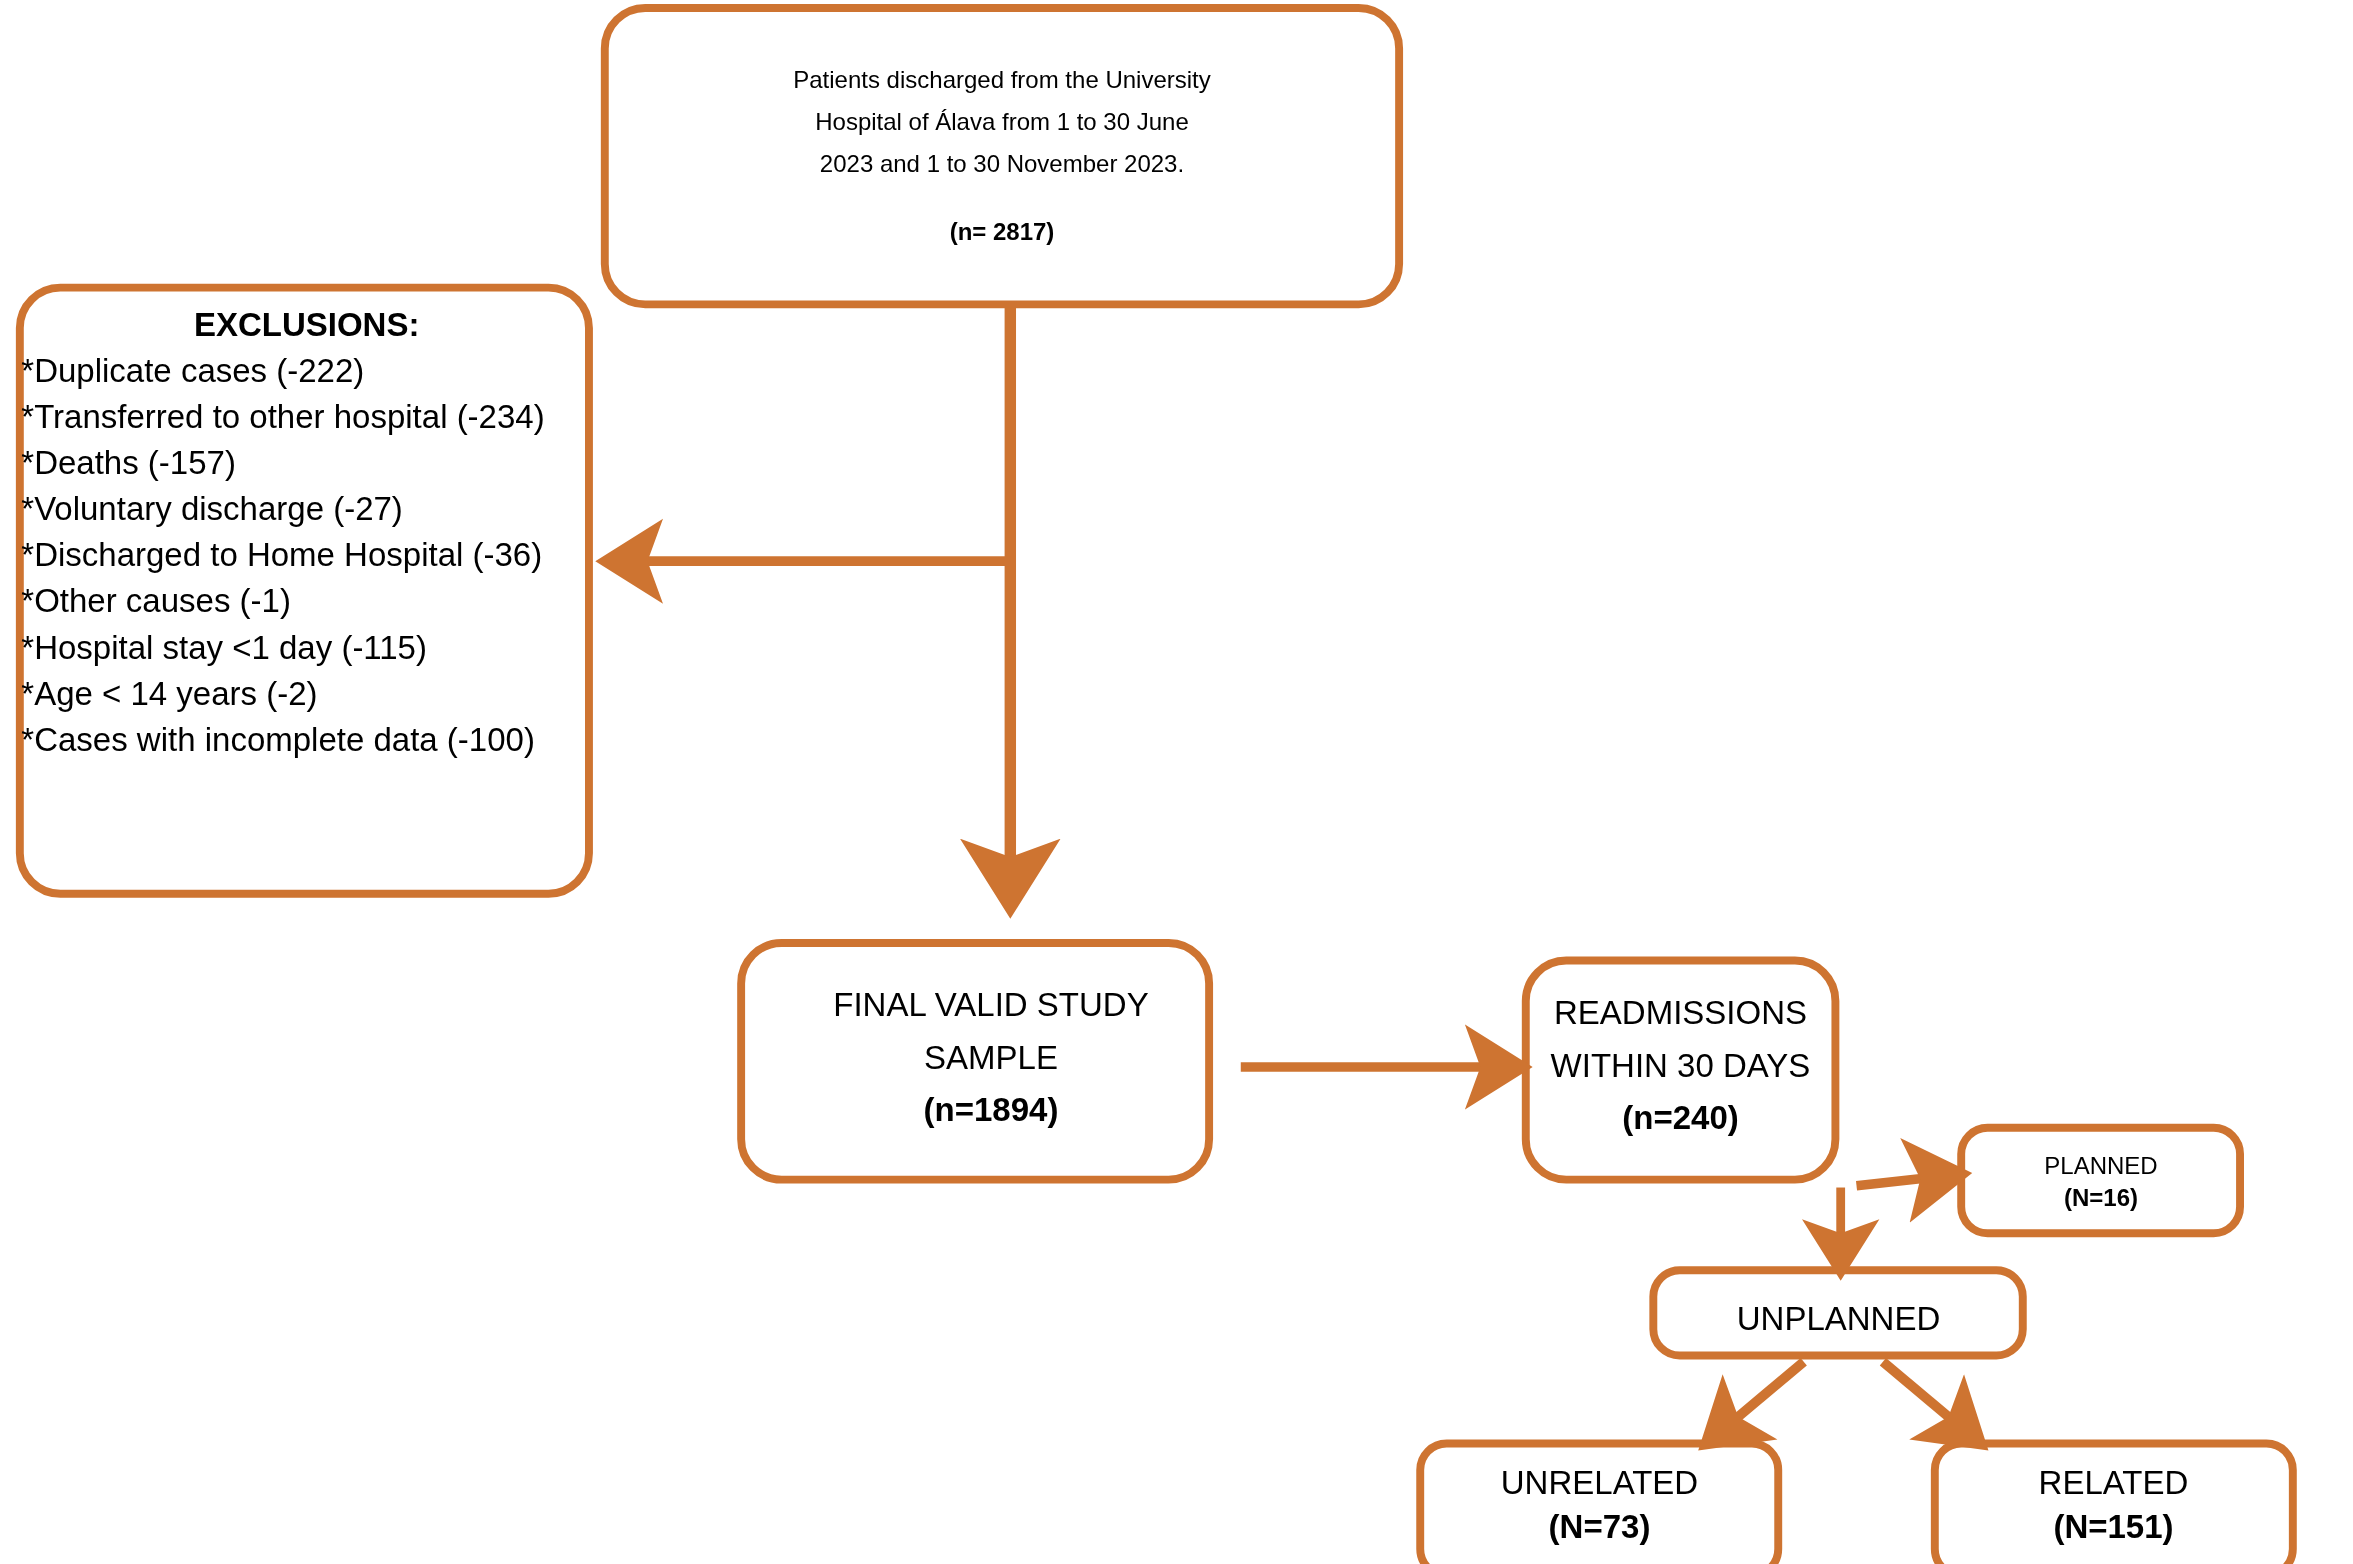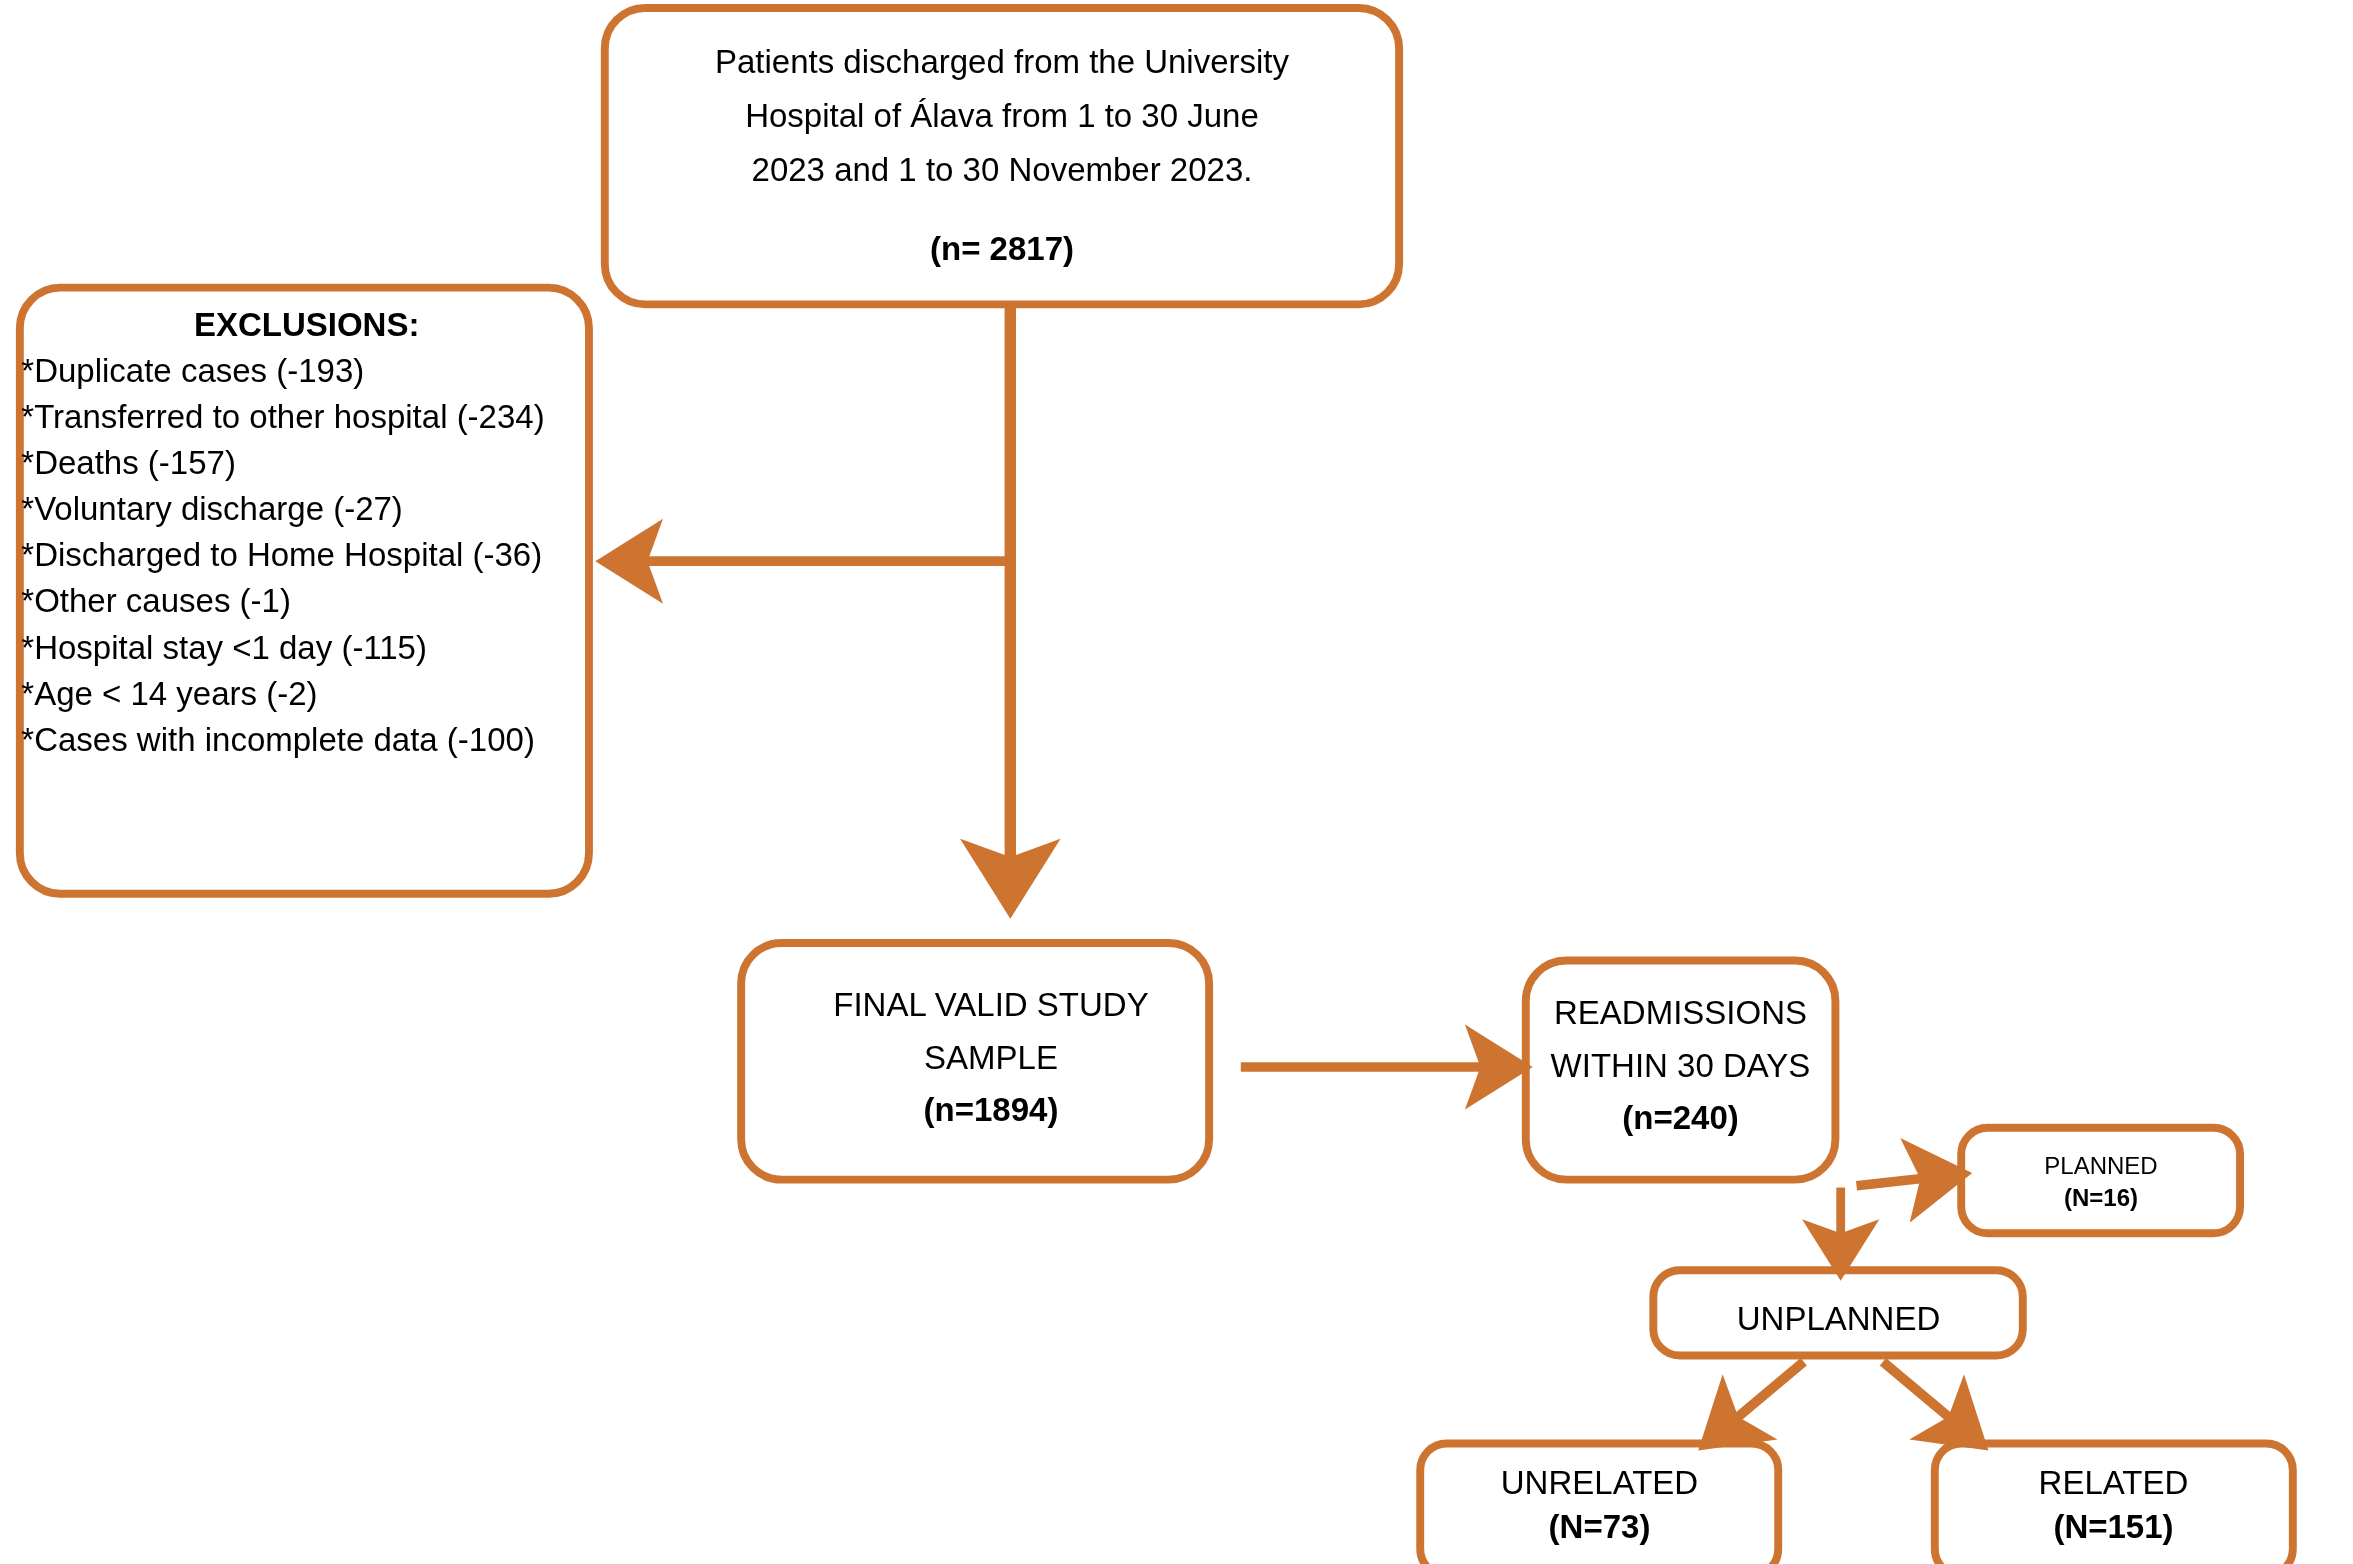--- a/index.html
+++ b/index.html
@@ -41,21 +41,21 @@
     display: block;
     white-space: nowrap;
   }
   .bold {
     font-weight: bold;
   }
 
   
   #node-source {
     left: 601px; top: 4.4px; width: 802px; height: 304px;
-    font-size: 33px;
+    font-size: 24px;
     padding: 8.8px 23px 0 23px;
   }
   #node-source .ln { margin-bottom: 10.6px; }
   #node-source .gap { height: 25px; }
 
   #node-exclusions {
     left: 16px; top: 284px; width: 576px; height: 613px;
     font-size: 33px;
     align-items: flex-start;
     justify-content: flex-start;
@@ -146,21 +146,21 @@
   <div class="node" id="node-source">
     <span class="ln">Patients discharged from the University</span>
     <span class="ln">Hospital of Álava from 1 to 30 June</span>
     <span class="ln">2023 and 1 to 30 November 2023.</span>
     <span class="gap"></span>
     <span class="ln bold">(n= 2817)</span>
   </div>
 
   <div class="node" id="node-exclusions">
     <span class="title">EXCLUSIONS:</span>
-    <span class="ln">*Duplicate cases (-193)</span>
+    <span class="ln">*Duplicate cases (-222)</span>
     <span class="ln">*Transferred to other hospital (-234)</span>
     <span class="ln">*Deaths (-157)</span>
     <span class="ln">*Voluntary discharge (-27)</span>
     <span class="ln">*Discharged to Home Hospital (-36)</span>
     <span class="ln">*Other causes (-1)</span>
     <span class="ln">*Hospital stay &lt;1 day (-115)</span>
     <span class="ln">*Age &lt; 14 years (-2)</span>
     <span class="ln">*Cases with incomplete data (-100)</span>
   </div>
 

